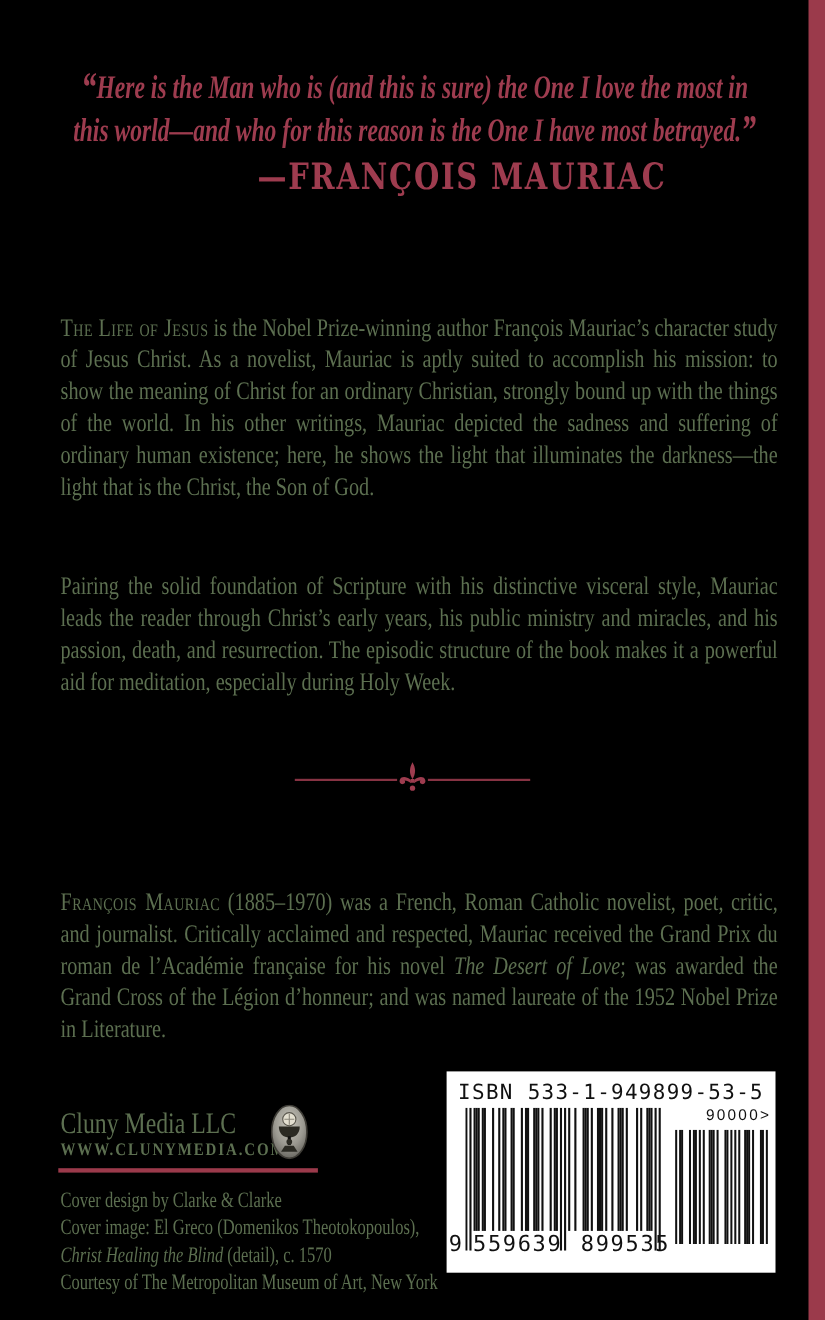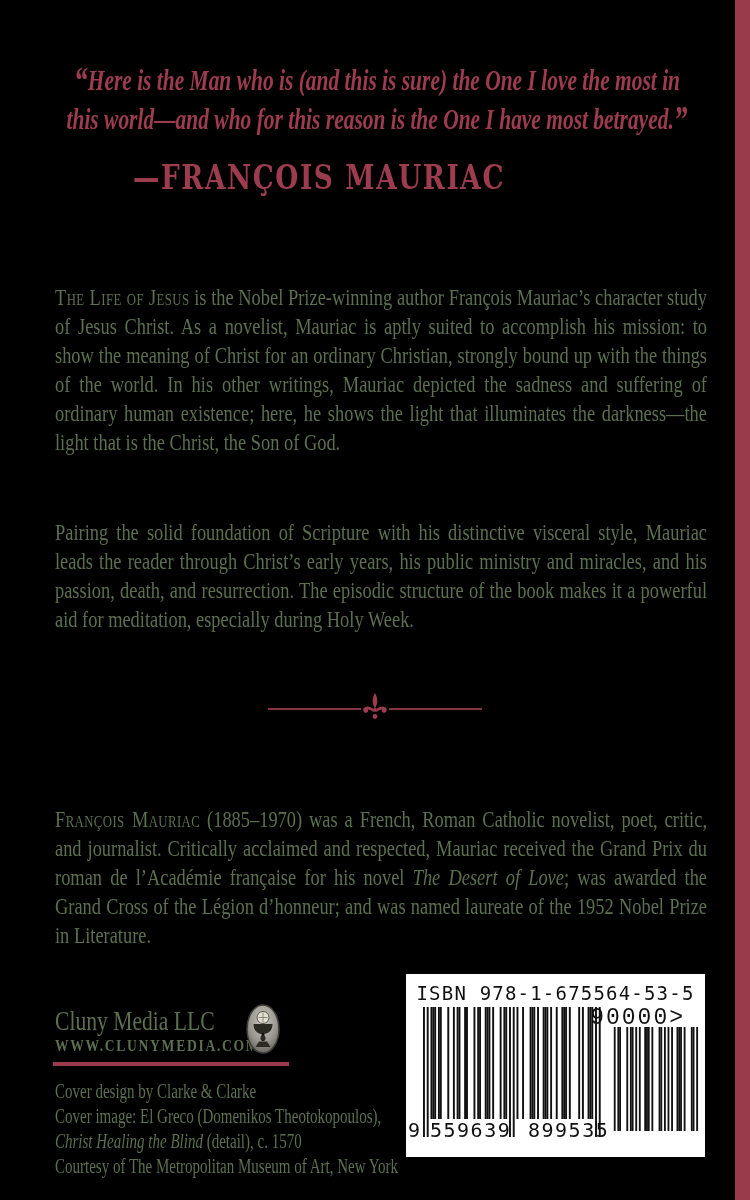--- a/index.html
+++ b/index.html
@@ -14,21 +14,21 @@
   .quote{
     position:absolute;top:60px;left:-93px;width:940px;
     transform:scaleX(.715);transform-origin:center top;
     color:#9e3c4f;font-style:italic;font-size:30px;line-height:39px;
     text-align:center;font-weight:600;
   }
   .qline{display:block;white-space:nowrap;}
   .qmark{font-size:1.28em;font-weight:bold;position:relative;top:3px;line-height:0;}
 
   .attribution{
-    position:absolute;top:158px;left:40px;width:667px;text-align:left;
+    position:absolute;top:141px;left:40px;width:667px;text-align:center;
   }
   .attribution-inner{
     display:inline-block;
     transform:scaleX(.8);transform-origin:right top;
     font-family:"DejaVu Serif",serif;font-weight:bold;
     color:#9e3c4f;font-size:33px;letter-spacing:2px;white-space:nowrap;
   }
 
   
   .body-para{
@@ -78,22 +78,22 @@
     position:absolute;top:8px;left:0;width:100%;text-align:center;
     font-family:"DejaVu Sans Mono",monospace;font-size:19px;letter-spacing:1.2px;color:#111;white-space:nowrap;
   }
   .ean13{position:absolute;top:33px;left:17px;}
   .ean-digits span{
     position:absolute;top:144px;
     font-family:"DejaVu Sans Mono",monospace;font-size:20px;letter-spacing:1.5px;color:#111;white-space:nowrap;
   }
   .dg1{left:2px;}  .dg2{left:24px;}  .dg3{left:104px;margin-left:18px;}
   .supp-label{
-    position:absolute;top:31px;right:20px;width:110px;text-align:right;
-    font-family:Liberation Mono, monospace;font-size:23px;letter-spacing:2px;color:#111;white-space:nowrap;
+    position:absolute;top:31px;right:4px;width:110px;text-align:right;
+    font-family:Liberation Sans, sans-serif;font-size:14px;letter-spacing:2px;color:#111;white-space:nowrap;
   }
   .ean5{position:absolute;top:53px;left:206px;}
   svg rect{fill:#111;}
 </style>
 </head>
 <body>
 
 <div class="cover">
 
   <div class="edge-strip"></div>
@@ -150,21 +150,21 @@
   <div class="pub-rule"></div>
 
   <div class="credits">
     <span class="credit-line">Cover design by Clarke &amp; Clarke</span>
     <span class="credit-line">Cover image: El Greco (Domenikos Theotokopoulos),</span>
     <span class="credit-line"><span class="ital">Christ Healing the Blind</span><span> (detail), c. 1570</span></span>
     <span class="credit-line">Courtesy of The Metropolitan Museum of Art, New York</span>
   </div>
 
   <div class="barcode-box">
-    <div class="isbn-label">ISBN 978-1-675564-53-5</div>
+    <div class="isbn-label">ISBN 533-1-949899-53-5</div>
     <svg id="ean13-svg" class="ean13" width="178" height="130" viewBox="0 0 178 130">
         <rect x="0.00" y="0" width="1.92" height="130"></rect>
         <rect x="3.74" y="0" width="1.92" height="130"></rect>
         <rect x="7.48" y="0" width="1.92" height="112"></rect>
         <rect x="9.35" y="0" width="1.92" height="112"></rect>
         <rect x="11.22" y="0" width="1.92" height="112"></rect>
         <rect x="14.96" y="0" width="1.92" height="112"></rect>
         <rect x="16.83" y="0" width="1.92" height="112"></rect>
         <rect x="24.31" y="0" width="1.92" height="112"></rect>
         <rect x="29.92" y="0" width="1.92" height="112"></rect>

